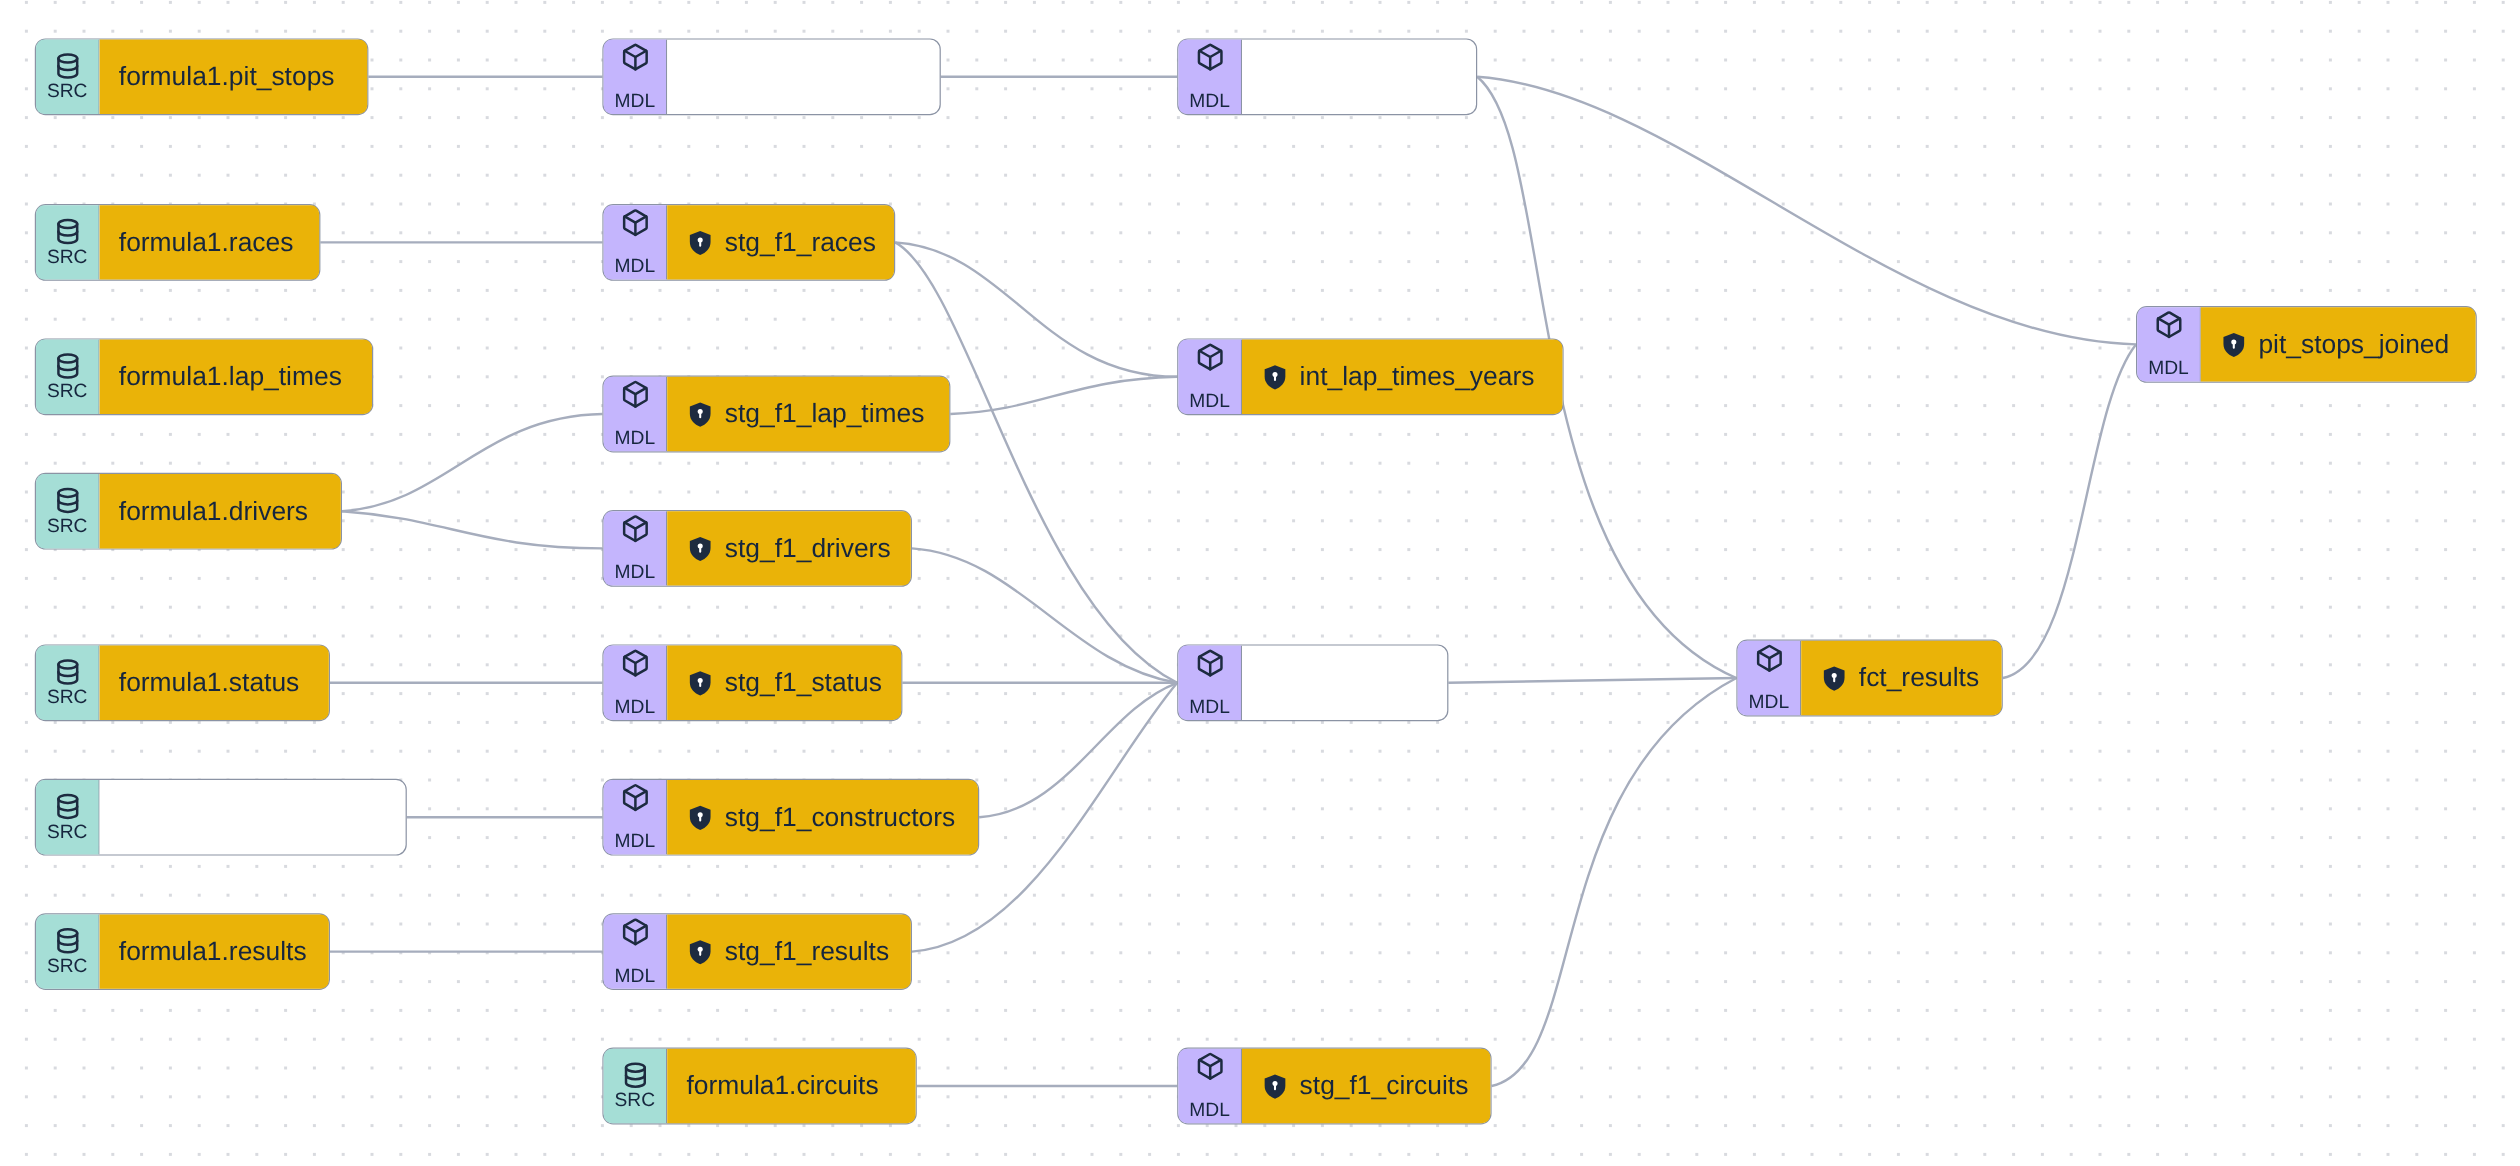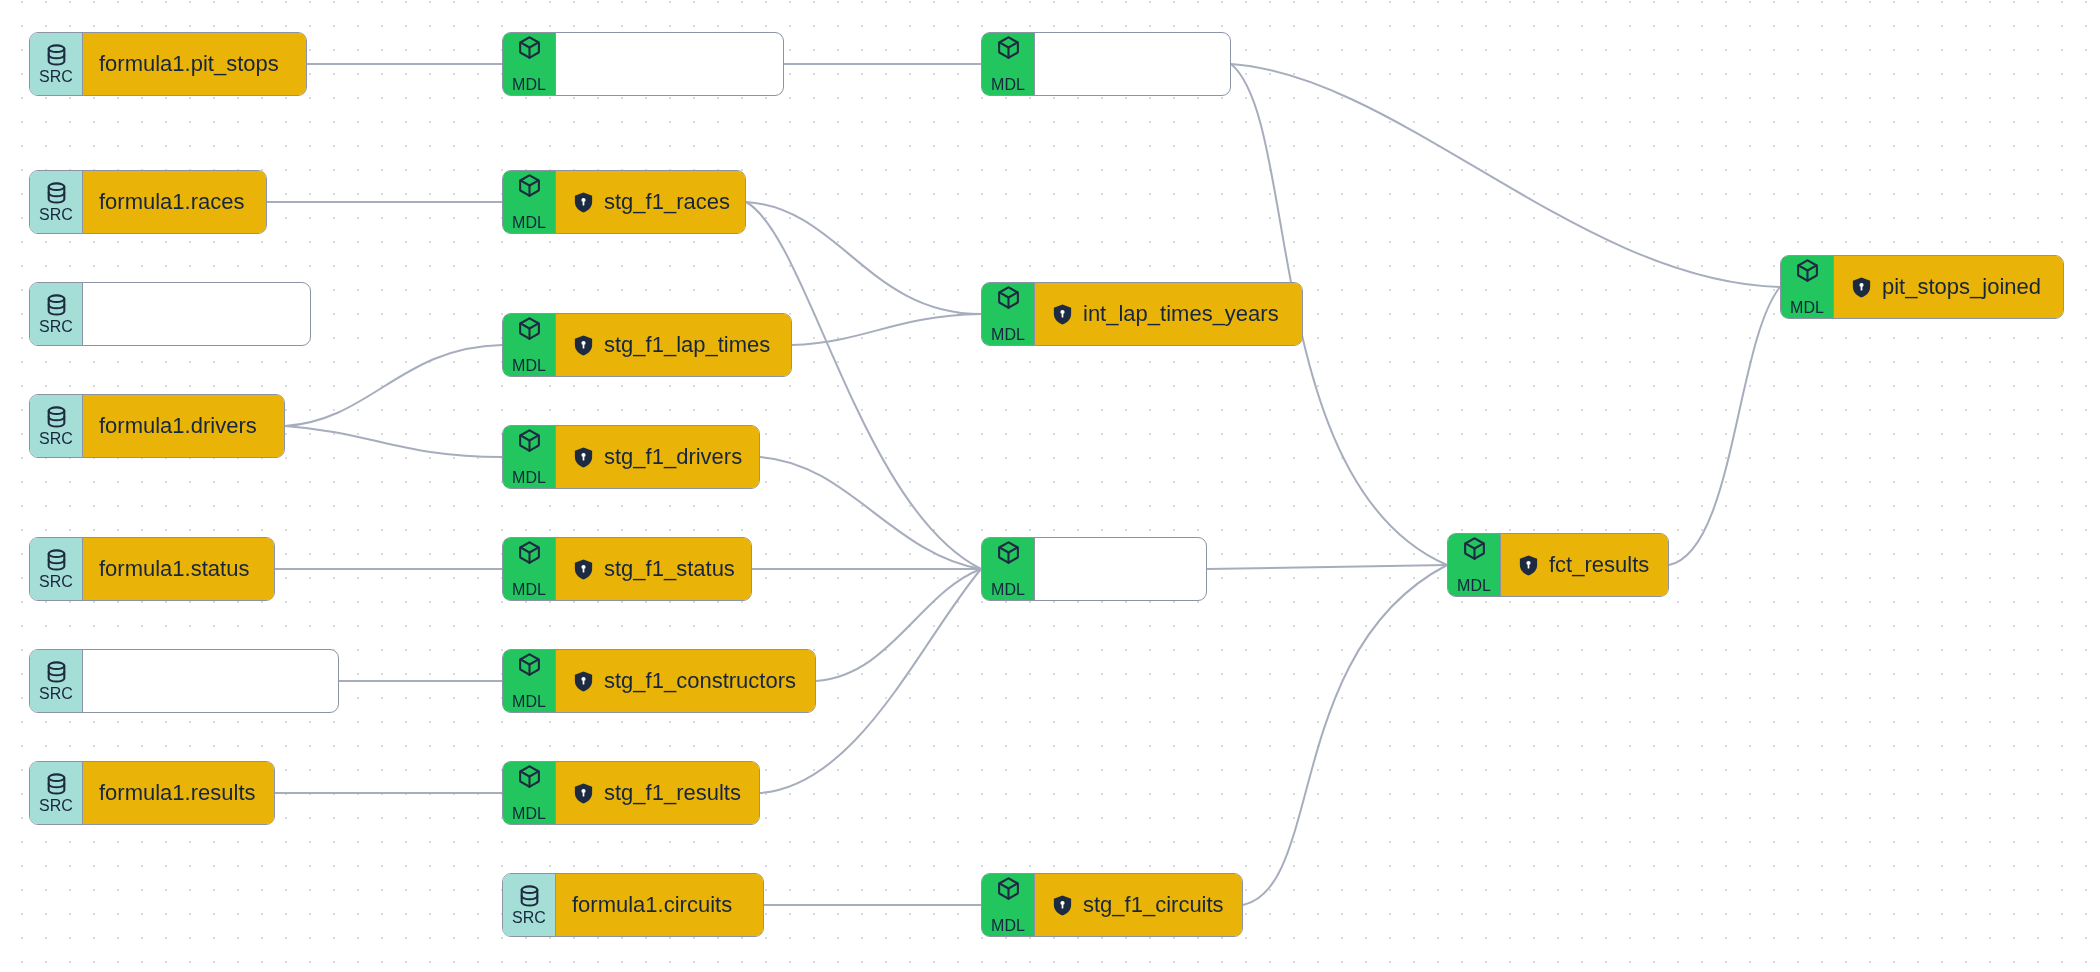--- a/index.html
+++ b/index.html
@@ -14,21 +14,21 @@
   svg.edges path{fill:none;stroke:#a6adbd;stroke-width:2;}
   .node{
     position:absolute;height:64px;display:flex;align-items:stretch;box-sizing:border-box;
     background:#ffffff;border:1.5px solid #8b93a4;border-radius:9px;cursor:pointer;
   }
   .badge{
     width:52px;flex:0 0 52px;display:flex;flex-direction:column;align-items:center;justify-content:center;
     border-right:1.5px solid #8b93a4;border-radius:7px 0 0 7px;gap:0px;
   }
   .badge.src{background:#a5ded6;}
-  .badge.mdl{background:#22c55e;gap:16px;}
+  .badge.mdl{background:#c4b5fd;gap:16px;}
   .btext{font-size:16px;line-height:17px;font-weight:500;color:#16263e;letter-spacing:0px;}
   .nicon{display:flex;align-items:center;justify-content:center;}
   .nicon svg{width:25px;height:25px;stroke:#1d2b40;stroke-width:2;fill:none;stroke-linecap:round;stroke-linejoin:round;}
   .nlabel{
     display:flex;align-items:center;padding:0 12px 0 16px;white-space:nowrap;
     font-size:22px;color:#16263e;background:#eab308;border-radius:0 7px 7px 0;flex:1 1 auto;
   }
   .shield{display:flex;align-items:center;margin-right:9px;}
   .shield svg{width:23px;height:23px;}
   .ltext{white-space:nowrap;}
@@ -98,20 +98,23 @@
     <div class="badge src">
       <span class="nicon">
           <svg viewBox="0 0 24 24">
             <ellipse cx="12" cy="5.5" rx="7.5" ry="3.2"></ellipse>
             <path d="M4.5 5.5v6c0 1.77 3.36 3.2 7.5 3.2s7.5-1.43 7.5-3.2v-6"></path>
             <path d="M4.5 11.5v6c0 1.77 3.36 3.2 7.5 3.2s7.5-1.43 7.5-3.2v-6"></path>
           </svg>
         </span>
       <span class="btext">SRC</span>
     </div>
+    <div class="nlabel">
+        <span class="ltext">formula1.lap_times</span>
+      </div>
   </div>
 
   <div class="node" style="left:29px;top:394px;width:256px">
     <div class="badge src">
       <span class="nicon">
           <svg viewBox="0 0 24 24">
             <ellipse cx="12" cy="5.5" rx="7.5" ry="3.2"></ellipse>
             <path d="M4.5 5.5v6c0 1.77 3.36 3.2 7.5 3.2s7.5-1.43 7.5-3.2v-6"></path>
             <path d="M4.5 11.5v6c0 1.77 3.36 3.2 7.5 3.2s7.5-1.43 7.5-3.2v-6"></path>
           </svg>

